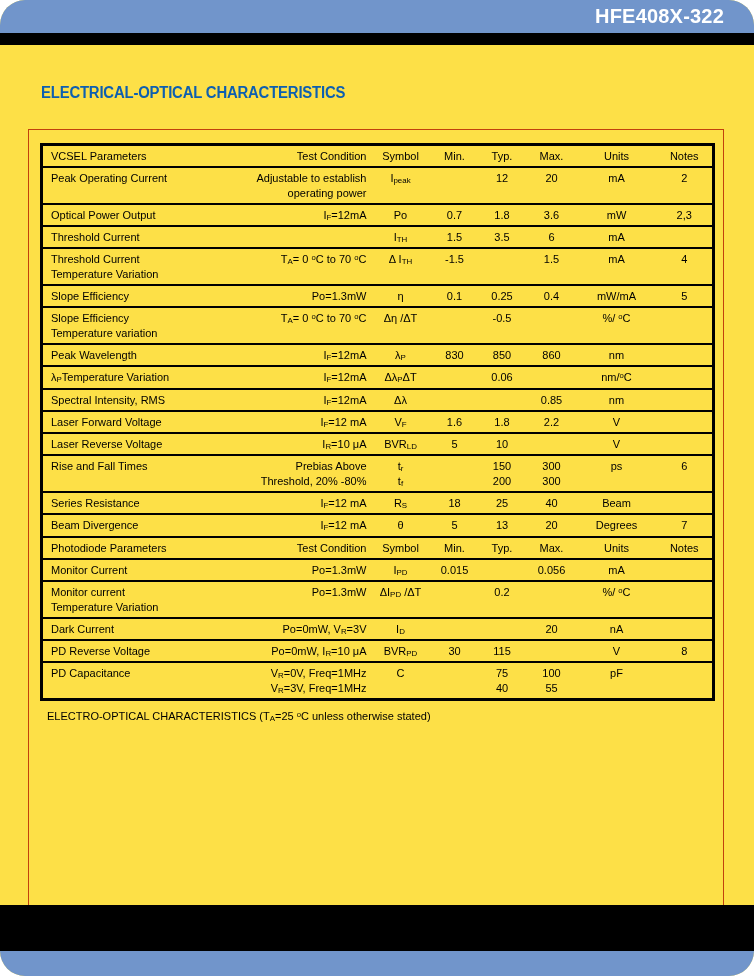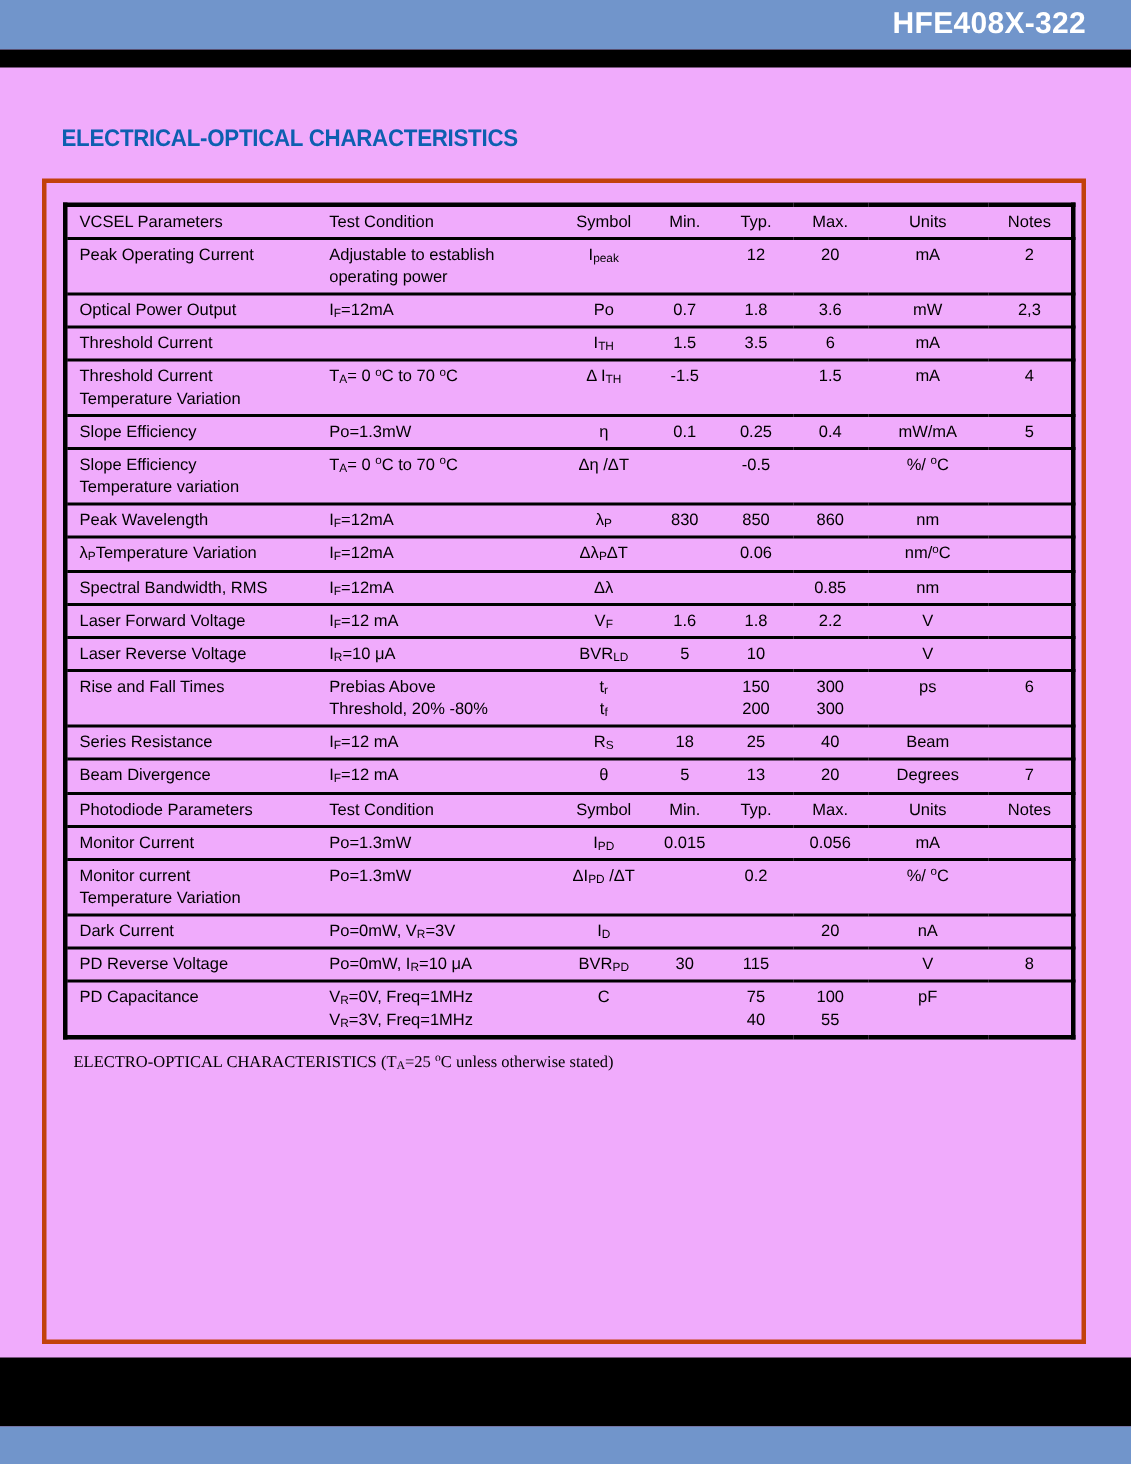--- a/index.html
+++ b/index.html
@@ -1,59 +1,59 @@
 <!DOCTYPE html>
 <html><head>
 <meta charset="utf-8">
 <style>
   * { margin:0; padding:0; box-sizing:border-box; }
   html,body { background:#ffffff; }
   body { font-family:"Liberation Sans", sans-serif; }
   .page-root {
     position:relative; width:754px; height:976px;
-    background:#f0abfc; overflow:hidden;
+    background:#fde047; overflow:hidden;border-radius:25px;
   }
   .top-bar {
     position:absolute; left:0; top:0; width:754px; height:33px;
     background:#7195cb; text-align:right;
   }
   .product-title {
     display:inline-block; line-height:32px; padding-right:30px;
     color:#ffffff; font-size:20px; font-weight:bold; letter-spacing:0.2px;
   }
   .top-black-strip {
     position:absolute; left:0; top:33px; width:754px; height:12px;
     background:#000000;
   }
   .section-title {
     position:absolute; left:41px; top:84px;
     color:#0d5fb0; font-size:16px; font-weight:bold;
     letter-spacing:-0.2px; transform:scaleX(0.93); transform-origin:left center;
     white-space:nowrap;
   }
   .content-frame {
-    position:absolute; left:28px; top:119px; width:696px; height:777px;
-    border:3px solid #c2410c; padding:13px 0 0 11px;
+    position:absolute; left:28px; top:129px; width:696px; height:777px;
+    border:1px solid #c2410c; padding:13px 0 0 11px;
   }
   table.char-table {
     border-collapse:collapse; width:672px;
     border:3px solid #000000; table-layout:fixed;
     font-size:11px; color:#000000;
   }
   table.char-table th, table.char-table td {
     border-bottom:2px solid #000000;
     padding:3px 3px 3px 3px; vertical-align:top; line-height:1.3;
     font-weight:normal; text-align:center; overflow:hidden;
   }
   table.char-table th.c0, table.char-table td.c0 { text-align:left; padding-left:8px; }
-  table.char-table th.c1, table.char-table td.c1 { text-align:left; padding-left:6px; }
+  table.char-table th.c1, table.char-table td.c1 { text-align:right; padding-left:6px; }
   sub { font-size:0.72em; vertical-align:-0.18em; line-height:0; }
   sup { font-size:0.70em; vertical-align:0.45em; line-height:0; }
   .table-footnote {
-    margin:9px 0 16px 7px; font-size:11px; color:#000000;font-family:Liberation Serif, serif;
+    margin:9px 0 16px 7px; font-size:11px; color:#000000;
   }
   .bottom-black-bar {
     position:absolute; left:0; top:905px; width:754px; height:46px;
     background:#000000;
   }
   .bottom-bar {
     position:absolute; left:0; top:951px; width:754px; height:25px;
     background:#7195cb;
   }
 </style>
@@ -169,21 +169,21 @@
               <td class="c0">λ<sub>P</sub>Temperature Variation</td>
               <td class="c1">I<sub>F</sub>=12mA</td>
               <td class="c2">Δλ<sub>P</sub>ΔT</td>
               <td class="c3"></td>
               <td class="c4">0.06</td>
               <td class="c5"></td>
               <td class="c6">nm/<sup>o</sup>C</td>
               <td class="c7"></td>
             </tr>
             <tr>
-              <td class="c0">Spectral Bandwidth, RMS</td>
+              <td class="c0">Spectral Intensity, RMS</td>
               <td class="c1">I<sub>F</sub>=12mA</td>
               <td class="c2">Δλ</td>
               <td class="c3"></td>
               <td class="c4"></td>
               <td class="c5">0.85</td>
               <td class="c6">nm</td>
               <td class="c7"></td>
             </tr>
             <tr>
               <td class="c0">Laser Forward Voltage</td>

